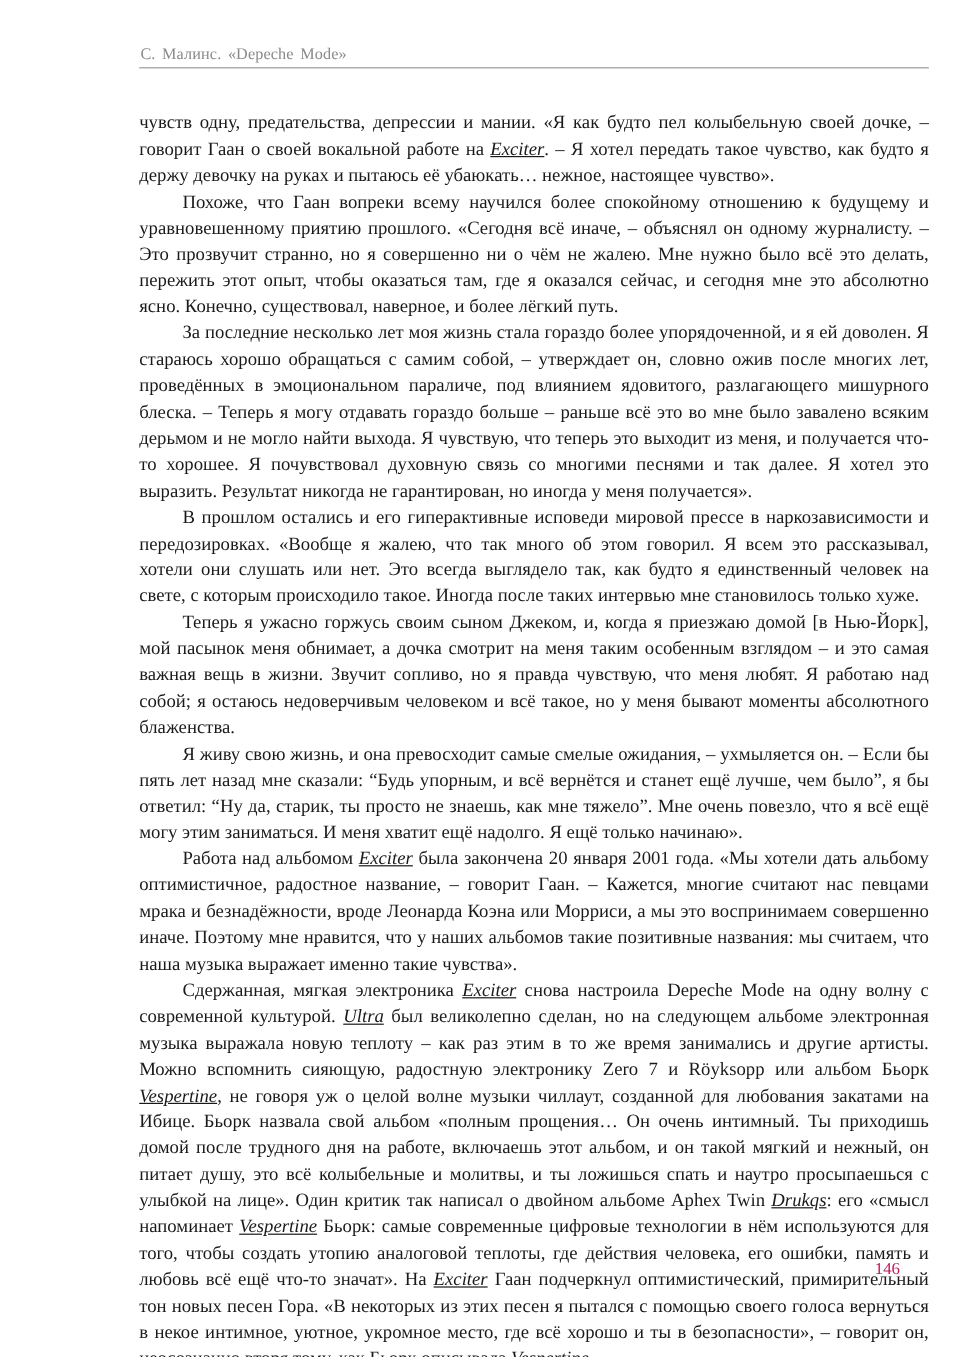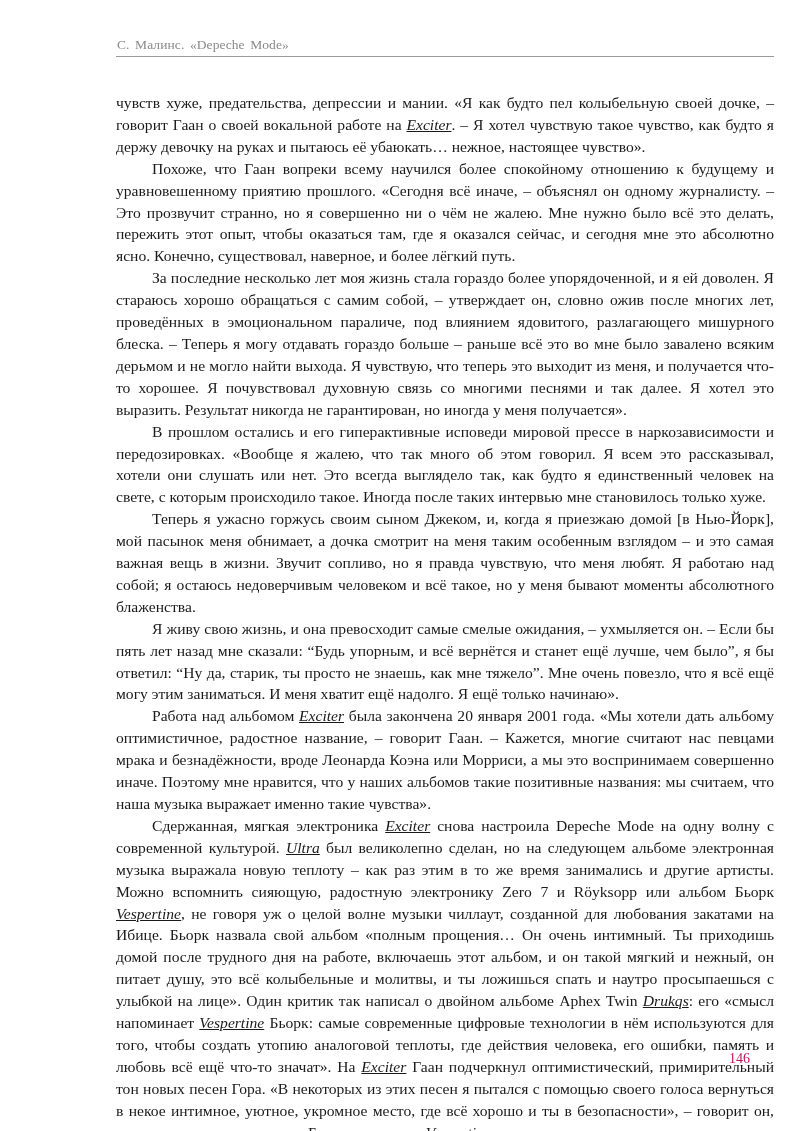--- a/index.html
+++ b/index.html
@@ -28,21 +28,21 @@
   }
 </style>
 </head>
 <body>
 
 <div class="page">
   <div class="running-head">С. Малинс. «Depeche Mode»</div>
   <div class="head-rule"></div>
 
   <div class="body-text" id="body-text">
-      <p><span>чувств хуже, предательства, депрессии и мании. «Я как будто пел колыбельную своей дочке, – говорит Гаан о своей вокальной работе на </span><em>Exciter</em><span>. – Я хотел чувствую такое чувство, как будто я держу девочку на руках и пытаюсь её убаюкать… нежное, настоящее чувство».</span></p>
+      <p><span>чувств одну, предательства, депрессии и мании. «Я как будто пел колыбельную своей дочке, – говорит Гаан о своей вокальной работе на </span><em>Exciter</em><span>. – Я хотел передать такое чувство, как будто я держу девочку на руках и пытаюсь её убаюкать… нежное, настоящее чувство».</span></p>
       <p class="indent"><span>Похоже, что Гаан вопреки всему научился более спокойному отношению к будущему и уравновешенному приятию прошлого. «Сегодня всё иначе, – объяснял он одному журналисту. – Это прозвучит странно, но я совершенно ни о чём не жалею. Мне нужно было всё это делать, пережить этот опыт, чтобы оказаться там, где я оказался сейчас, и сегодня мне это абсолютно ясно. Конечно, существовал, наверное, и более лёгкий путь.</span></p>
       <p class="indent"><span>За последние несколько лет моя жизнь стала гораздо более упорядоченной, и я ей доволен. Я стараюсь хорошо обращаться с самим собой, – утверждает он, словно ожив после многих лет, проведённых в эмоциональном параличе, под влиянием ядовитого, разлагающего мишурного блеска. – Теперь я могу отдавать гораздо больше – раньше всё это во мне было завалено всяким дерьмом и не могло найти выхода. Я чувствую, что теперь это выходит из меня, и получается что-то хорошее. Я почувствовал духовную связь со многими песнями и так далее. Я хотел это выразить. Результат никогда не гарантирован, но иногда у меня получается».</span></p>
       <p class="indent"><span>В прошлом остались и его гиперактивные исповеди мировой прессе в наркозависимости и передозировках. «Вообще я жалею, что так много об этом говорил. Я всем это рассказывал, хотели они слушать или нет. Это всегда выглядело так, как будто я единственный человек на свете, с которым происходило такое. Иногда после таких интервью мне становилось только хуже.</span></p>
       <p class="indent"><span>Теперь я ужасно горжусь своим сыном Джеком, и, когда я приезжаю домой [в Нью-Йорк], мой пасынок меня обнимает, а дочка смотрит на меня таким особенным взглядом – и это самая важная вещь в жизни. Звучит сопливо, но я правда чувствую, что меня любят. Я работаю над собой; я остаюсь недоверчивым человеком и всё такое, но у меня бывают моменты абсолютного блаженства.</span></p>
       <p class="indent"><span>Я живу свою жизнь, и она превосходит самые смелые ожидания, – ухмыляется он. – Если бы пять лет назад мне сказали: “Будь упорным, и всё вернётся и станет ещё лучше, чем было”, я бы ответил: “Ну да, старик, ты просто не знаешь, как мне тяжело”. Мне очень повезло, что я всё ещё могу этим заниматься. И меня хватит ещё надолго. Я ещё только начинаю».</span></p>
       <p class="indent"><span>Работа над альбомом </span><em>Exciter</em><span> была закончена 20 января 2001 года. «Мы хотели дать альбому оптимистичное, радостное название, – говорит Гаан. – Кажется, многие считают нас певцами мрака и безнадёжности, вроде Леонарда Коэна или Морриси, а мы это воспринимаем совершенно иначе. Поэтому мне нравится, что у наших альбомов такие позитивные названия: мы считаем, что наша музыка выражает именно такие чувства».</span></p>
       <p class="indent"><span>Сдержанная, мягкая электроника </span><em>Exciter</em><span> снова настроила Depeche Mode на одну волну с современной культурой. </span><em>Ultra</em><span> был великолепно сделан, но на следующем альбоме электронная музыка выражала новую теплоту – как раз этим в то же время занимались и другие артисты. Можно вспомнить сияющую, радостную электронику Zero 7 и Röyksopp или альбом Бьорк </span><em>Vespertine</em><span>, не говоря уж о целой волне музыки чиллаут, созданной для любования закатами на Ибице. Бьорк назвала свой альбом «полным прощения… Он очень интимный. Ты приходишь домой после трудного дня на работе, включаешь этот альбом, и он такой мягкий и нежный, он питает душу, это всё колыбельные и молитвы, и ты ложишься спать и наутро просыпаешься с улыбкой на лице». Один критик так написал о двойном альбоме Aphex Twin </span><em>Drukqs</em><span>: его «смысл напоминает </span><em>Vespertine</em><span> Бьорк: самые современные цифровые технологии в нём используются для того, чтобы создать утопию аналоговой теплоты, где действия человека, его ошибки, память и любовь всё ещё что-то значат». На </span><em>Exciter</em><span> Гаан подчеркнул оптимистический, примирительный тон новых песен Гора. «В некоторых из этих песен я пытался с помощью своего голоса вернуться в некое интимное, уютное, укромное место, где всё хорошо и ты в безопасности», – говорит он, неосознанно вторя тому, как Бьорк описывала </span><em>Vespertine</em><span>.</span></p>
     </div>
 
   <div class="page-number">146</div>

